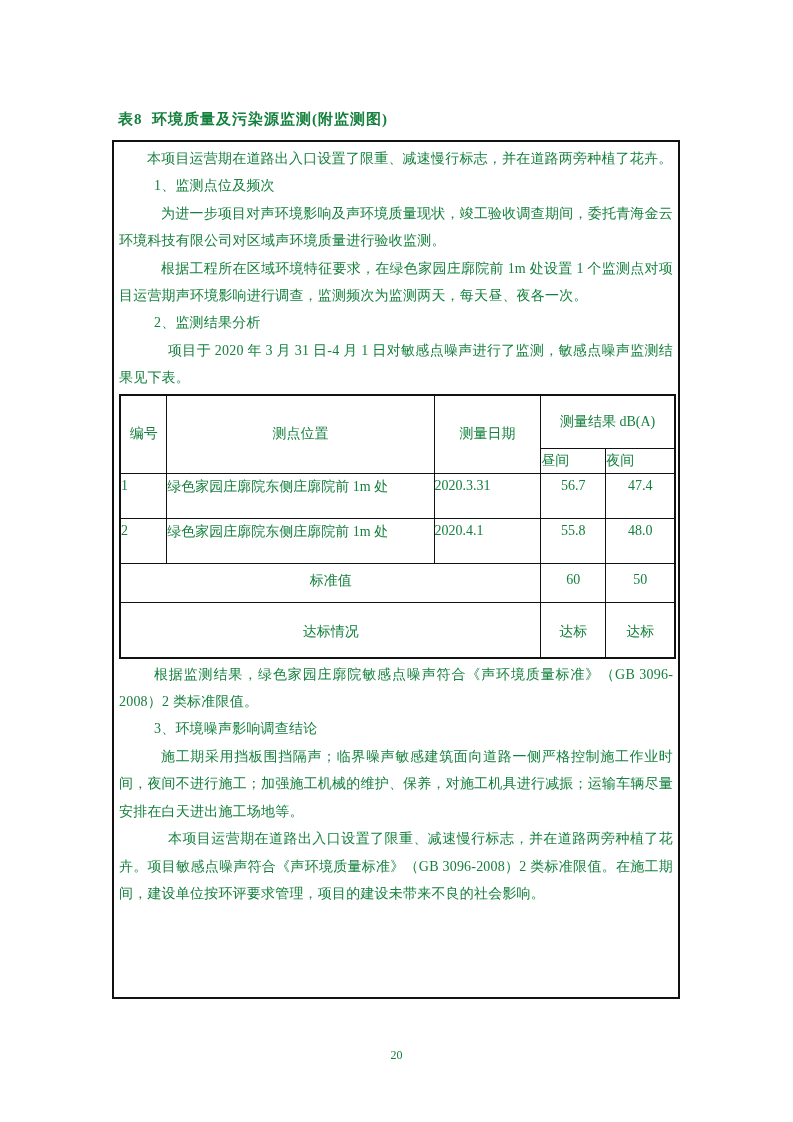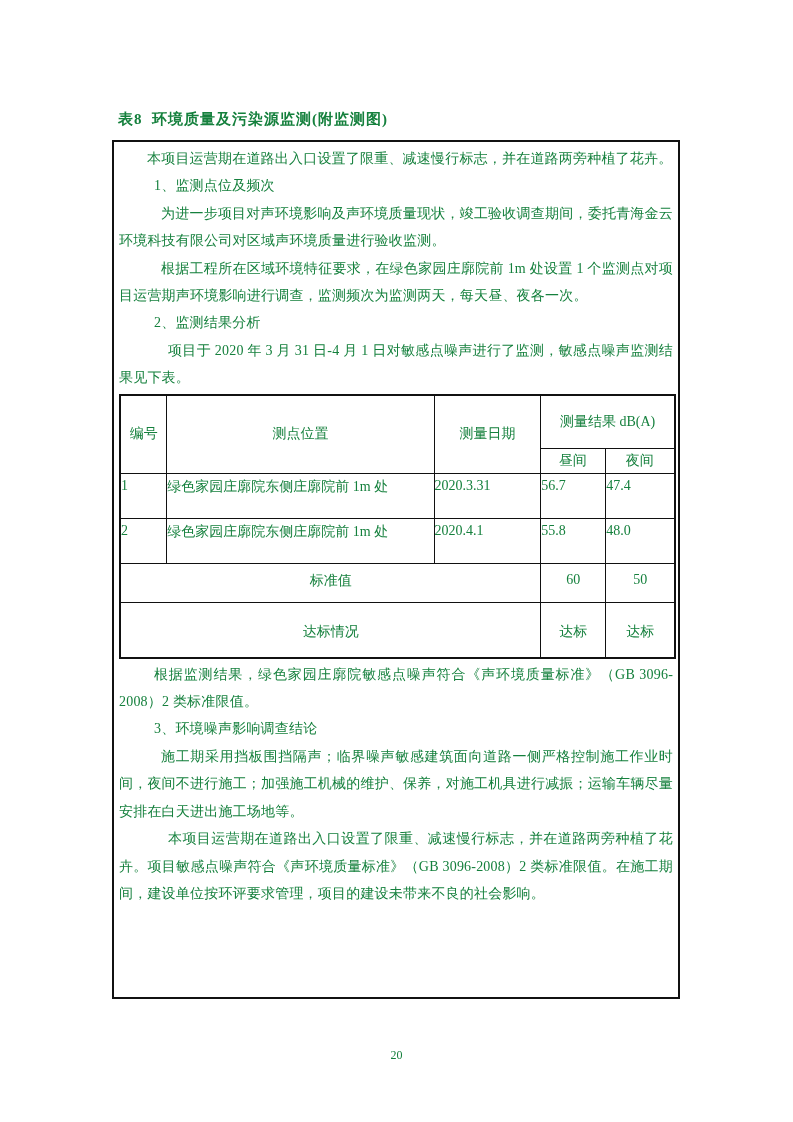--- a/index.html
+++ b/index.html
@@ -28,28 +28,28 @@
   .in35{text-indent:3.5em}
   table.monitor{
     width:557px;border-collapse:collapse;margin:2px auto;
     table-layout:fixed;border:2px solid #111;
   }
   table.monitor td{
     border:1px solid #111;font-size:14px;padding:0;
     overflow:hidden;white-space:pre-wrap;
   }
   tr.hrow1 td{height:52px;text-align:center;vertical-align:middle;}
-  tr.hrow2 td{height:24px;text-align:center;vertical-align:middle;padding-right:1px;}
+  tr.hrow2 td{height:24px;text-align:left;vertical-align:middle;padding-right:1px;}
   tr.drow td{height:40px;vertical-align:top;padding-top:4px;}
   tr.srow td{height:30px;vertical-align:top;padding-top:8px;text-align:center;}
   tr.crow td{height:34px;vertical-align:top;padding-top:20px;text-align:center;}
   td.c-no{text-align:left;padding-left:6px;}
   td.c-loc{text-align:left;padding-right:4px;}
   td.c-date{text-align:left;padding-right:5px;}
-  td.c-val{text-align:left;padding-right:11px;}
+  td.c-val{text-align:center;padding-right:11px;}
   .page-num{
     position:absolute;top:1033px;left:0;width:100%;
     text-align:center;font-size:12px;
     font-family:"Liberation Serif","DejaVu Serif",serif;
   }
 </style>
 </head>
 <body>
 
 <div class="page">

